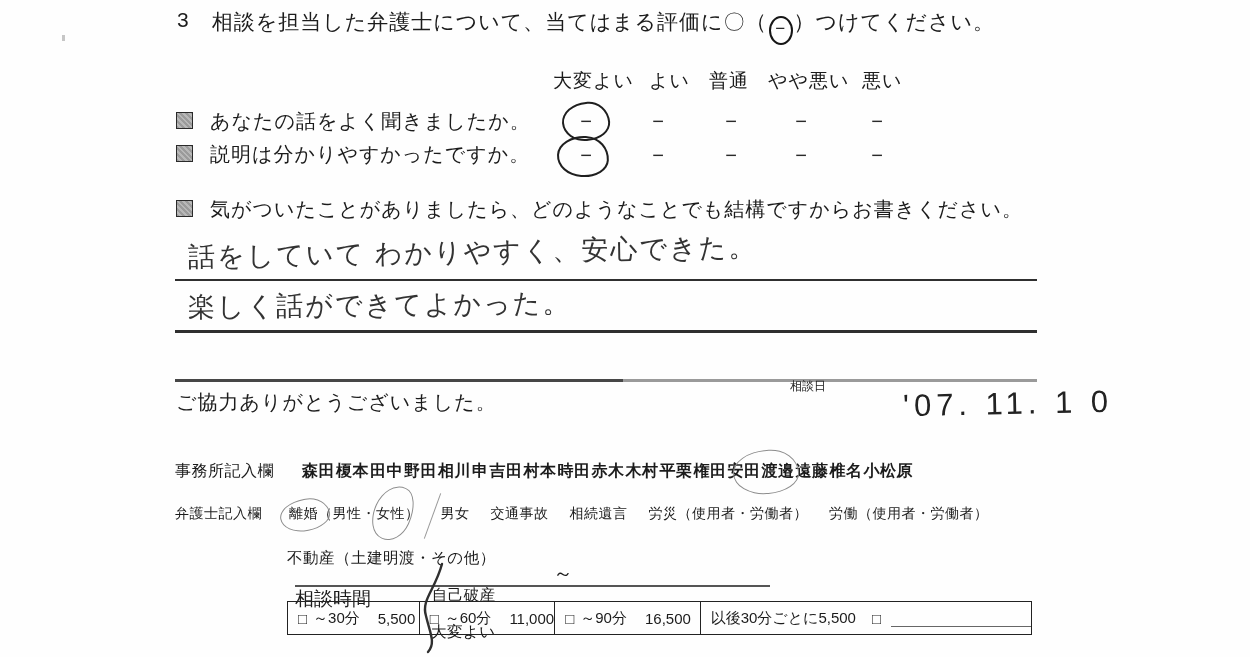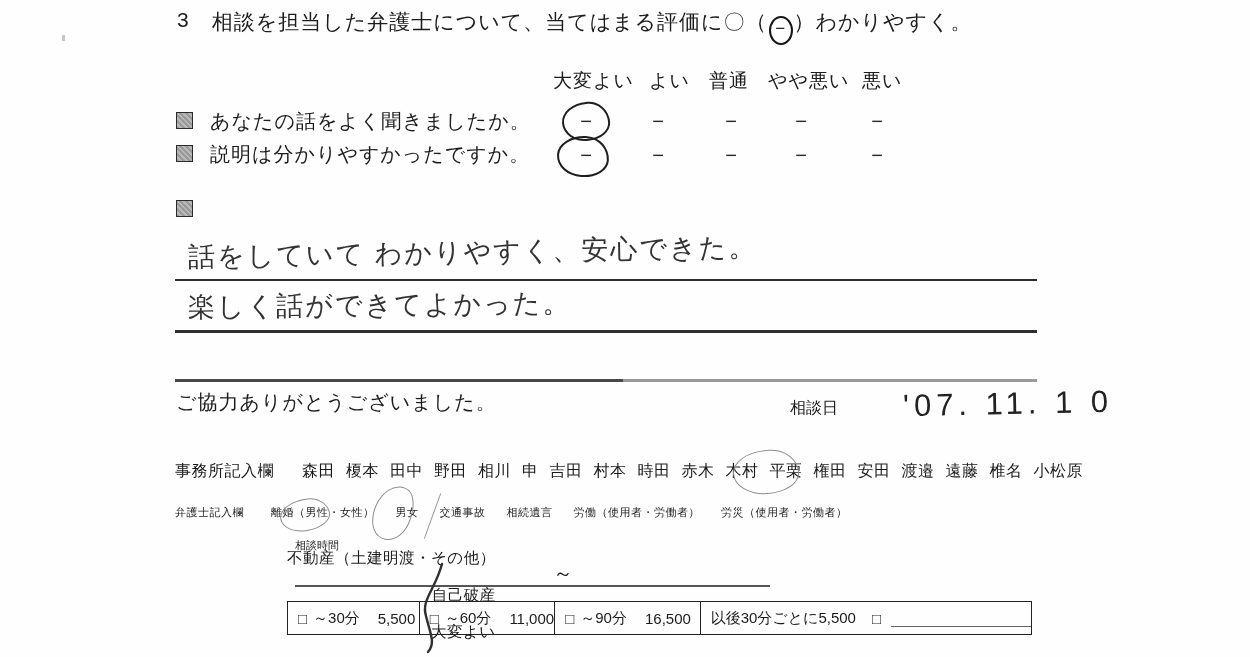--- a/index.html
+++ b/index.html
@@ -29,22 +29,22 @@
     border:2.2px solid #1f1f1f;border-radius:55% 45% 50% 50% / 50% 58% 45% 52%;
     background:transparent;
   }
   .pencil{border-color:#8d8d8d !important;border-width:1.7px !important;}
   
   .hw{font-size:27px;color:#333;letter-spacing:2px;white-space:nowrap;}
   .rule{height:2px;background:#2f2f2f;}
   .rule3{height:3px;background:linear-gradient(to right,#474747 0 52%,#9a9a9a 52% 100%);}
   
   .small-row{font-size:16px;letter-spacing:0.5px;white-space:nowrap;display:flex;text-align:right;}
-  .names{gap:11px;}
-  .lawyer1{gap:21px;font-size:11px;}
+  .names{gap:1px;font-weight:bold;}
+  .lawyer1{gap:21px;font-size:14px;}
   .lawyer2{gap:16px;font-size:15.5px;}
   .spacer{display:inline-block;width:168px;}
   .slash{width:0;height:48px;border-left:1.7px solid #999;transform:rotate(20deg);}
   
   .ct-underline{height:2px;background:#555;}
   
   .fee-table{
     left:287px;top:601px;width:745px;height:34px;border:1.6px solid #222;
     display:flex;box-sizing:border-box;
   }
@@ -60,21 +60,21 @@
 </style>
 </head>
 <body>
 
 <div class="page">
 
   <div class="abs speck" style="left:62px;top:35px;"></div>
 
   <div class="abs title-row printed">
     <span class="title-num">3</span>
-    <span><span>相談を担当した弁護士について、当てはまる評価に〇（</span><span class="circled-dash">−</span><span>）わかりやすく。</span></span>
+    <span><span>相談を担当した弁護士について、当てはまる評価に〇（</span><span class="circled-dash">−</span><span>）つけてください。</span></span>
   </div>
 
   <div class="abs rating-head" style="left:553px;text-align:right;">大変よい</div>
   <div class="abs rating-head" style="left:649px;">よい</div>
   <div class="abs rating-head" style="left:709px;">普通</div>
   <div class="abs rating-head" style="left:768px;">やや悪い</div>
   <div class="abs rating-head" style="left:862px;">悪い</div>
 
   <div class="abs bullet" style="left:176px;top:112px;"></div>
   <div class="abs q-label" style="left:210px;top:108px;">あなたの話をよく聞きましたか。</div>
@@ -88,29 +88,30 @@
   <div class="abs bullet" style="left:176px;top:145px;"></div>
   <div class="abs q-label" style="left:210px;top:141px;">説明は分かりやすかったですか。</div>
   <div class="abs dash" style="left:575px;top:144px;">−</div>
   <div class="abs dash" style="left:647px;top:144px;">−</div>
   <div class="abs dash" style="left:720px;top:144px;">−</div>
   <div class="abs dash" style="left:790px;top:144px;">−</div>
   <div class="abs dash" style="left:866px;top:144px;">−</div>
   <div class="abs hand-circle" style="left:557px;top:136px;width:48px;height:37px;transform:rotate(3deg);"></div>
 
   <div class="abs bullet" style="left:176px;top:200px;"></div>
+  <div class="abs q-label" style="left:210px;top:196px;">気がついたことがありましたら、どのようなことでも結構ですからお書きください。</div>
 
   <div class="abs hw" style="left:188px;top:234px;transform:rotate(-1deg);">話をしていて わかりやすく、安心できた。</div>
   <div class="abs rule" style="left:175px;top:279px;width:862px;"></div>
   <div class="abs hw" style="left:188px;top:287px;transform:rotate(-0.6deg);">楽しく話ができてよかった。</div>
   <div class="abs rule" style="left:175px;top:330px;width:862px;height:3px;"></div>
   <div class="abs rule3" style="left:175px;top:379px;width:862px;"></div>
 
   <div class="abs printed" style="left:176px;top:389px;font-size:20px;letter-spacing:1px;font-family:Liberation Serif, serif;">ご協力ありがとうございました。</div>
-  <div class="abs printed" style="left:790px;top:398px;font-size:16px;">相談日</div>
+  <div class="abs printed" style="left:790px;top:378px;font-size:12px;">相談日</div>
   <div class="abs date-hw" style="left:903px;top:386px;">'07. 11. 1 0</div>
 
   <div class="abs small-row" style="left:175px;top:461px;">
     <span style="margin-right:28px;">事務所記入欄</span>
     <span class="small-row names">
       <span>森田</span>
       <span>榎本</span>
       <span>田中</span>
       <span>野田</span>
       <span>相川</span>
@@ -130,40 +131,40 @@
     </span>
   </div>
   <div class="abs hand-circle pencil" style="left:733px;top:450px;width:64px;height:42px;transform:rotate(-4deg);"></div>
 
   <div class="abs small-row lawyer1" style="left:175px;top:505px;">
     <span style="margin-right:6px;">弁護士記入欄</span>
     <span>離婚（男性・女性）</span>
     <span>男女</span>
     <span>交通事故</span>
     <span>相続遺言</span>
+    <span>労災（使用者・労働者）</span>
     <span>労働（使用者・労働者）</span>
-    <span>労災（使用者・労働者）</span>
   </div>
   <div class="abs hand-circle pencil" style="left:280px;top:499px;width:48px;height:30px;transform:rotate(-10deg);"></div>
   <div class="abs hand-circle pencil" style="left:374px;top:485px;width:36px;height:54px;transform:rotate(24deg);"></div>
   <div class="abs slash" style="left:432px;top:492px;"></div>
 
   <div class="abs small-row lawyer2" style="left:287px;top:548px;flex-direction:column;">
     <span>不動産（土建明渡・その他）</span>
     <span>自己破産</span>
     <span>大変よい</span>
     <span>法人破産</span>
     <span>刑事</span>
     <span>学校</span>
     <span>その他（</span>
     <span class="spacer"></span>
     <span>）</span>
   </div>
 
-  <div class="abs printed" style="left:295px;top:538px;font-size:11px;">相談時間</div>
+  <div class="abs printed" style="left:295px;top:586px;font-size:19px;">相談時間</div>
   <div class="abs printed" style="left:553px;top:560px;font-size:20px;">～</div>
   <div class="abs ct-underline" style="left:295px;top:585px;width:475px;"></div>
 
   <div class="abs fee-table">
     <div class="fee-cell" style="width:133px;">
       <span>□</span>
         <span>～30分</span>
         <span class="fee-price">5,500</span>
     </div>
     <div class="fee-cell" style="width:137px;">

